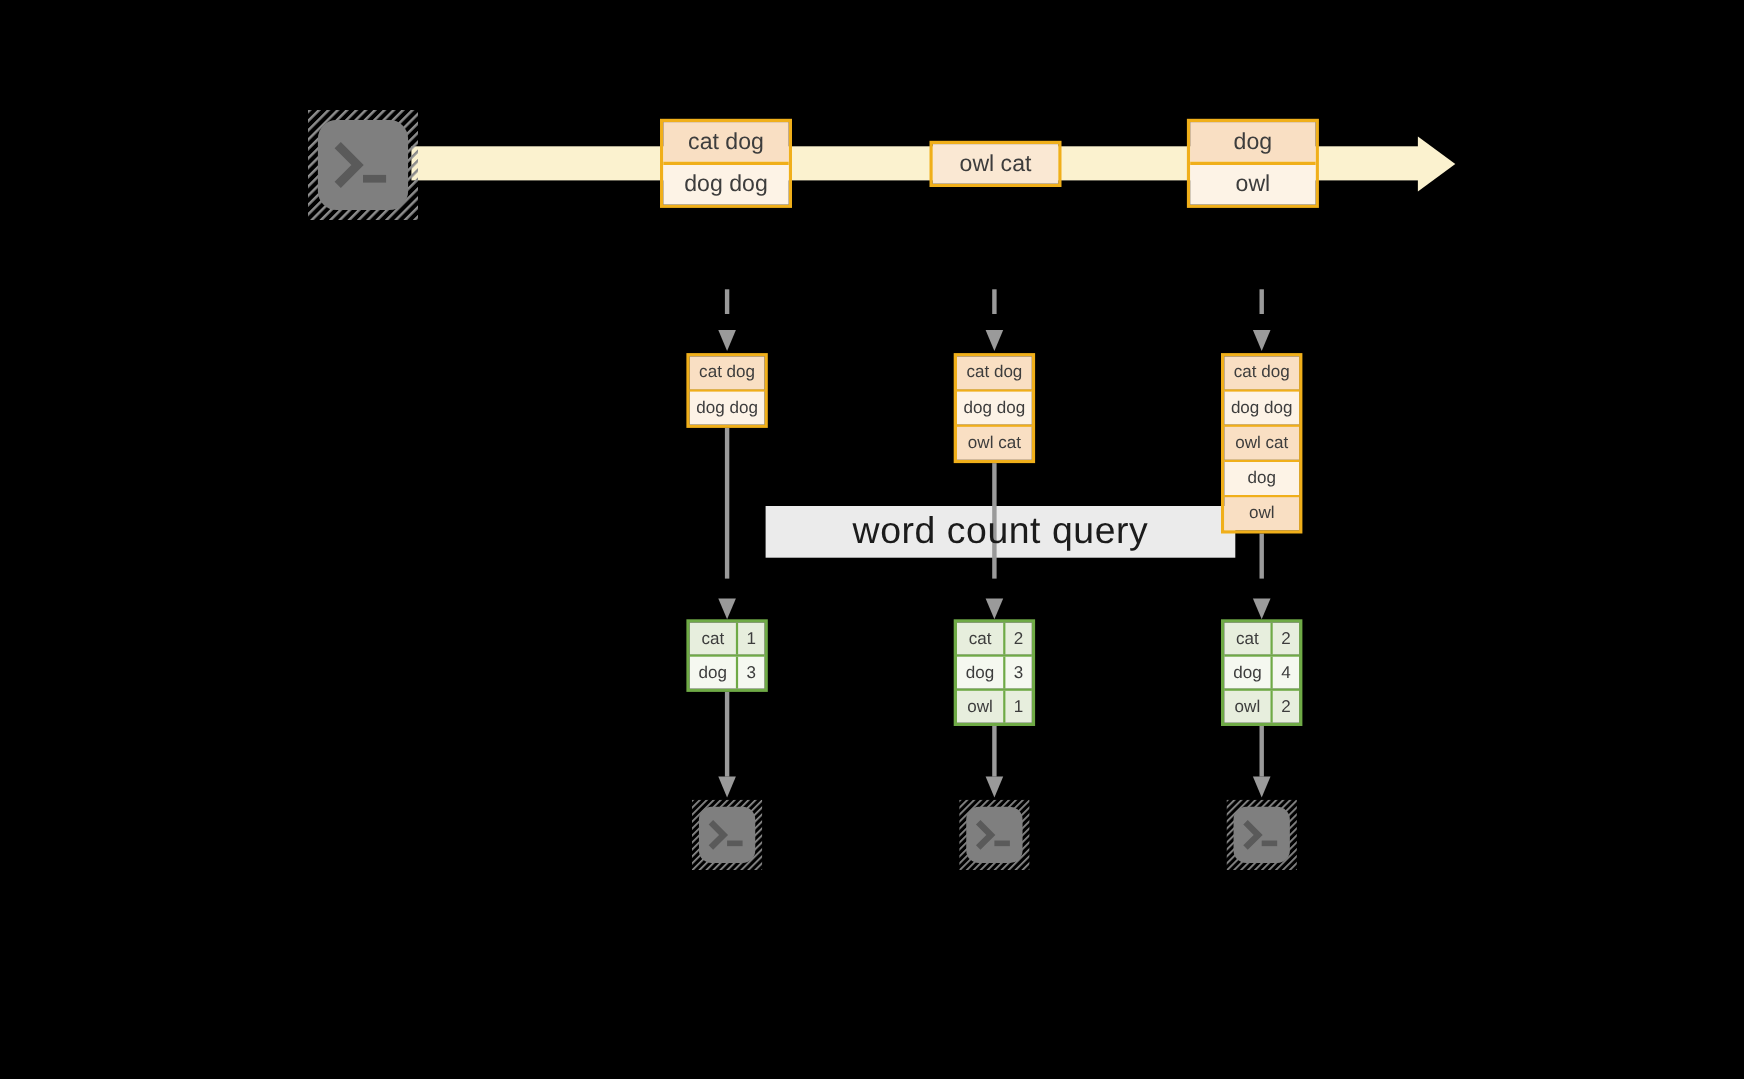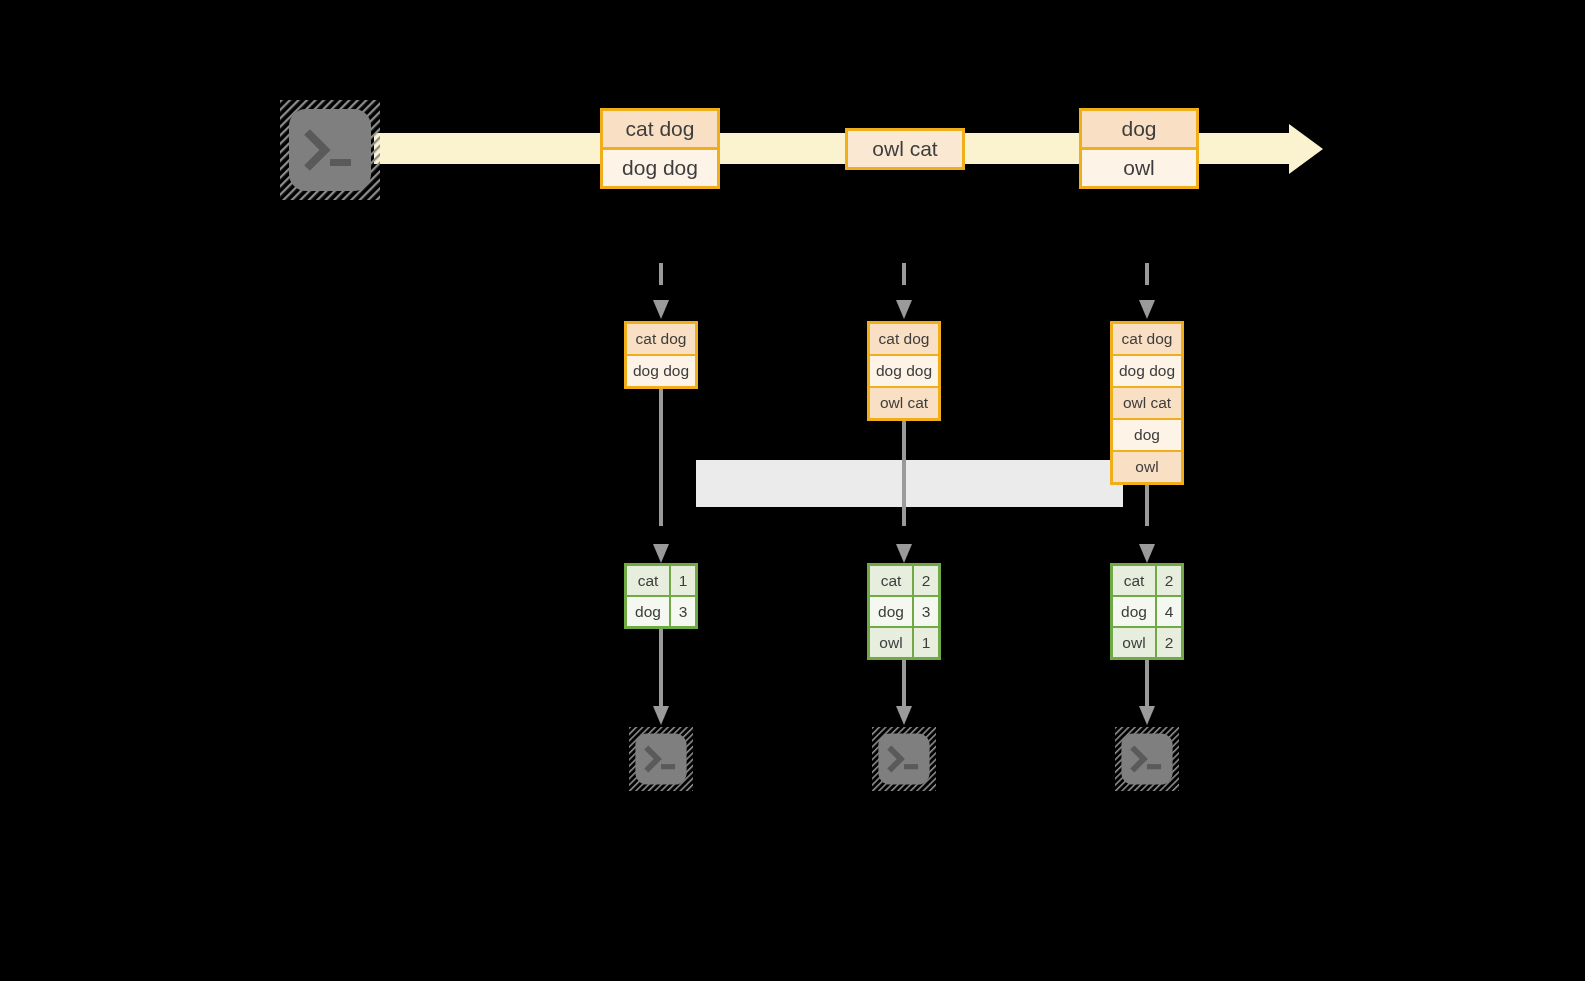--- a/index.html
+++ b/index.html
@@ -104,20 +104,21 @@
   </div>
   <div class="sbox" style="left:1110px;top:321px">
     <div class="srow">cat dog</div>
     <div class="srow">dog dog</div>
     <div class="srow">owl cat</div>
     <div class="srow">dog</div>
     <div class="srow">owl</div>
   </div>
 
   <div class="qband"></div>
+  <div class="qtext">word count query</div>
 
   <div class="vline" style="left:659px;top:389px;height:137px"></div>
   <div class="tri" style="left:653px;top:544px"></div>
   <div class="vline" style="left:902px;top:421px;height:105px"></div>
   <div class="tri" style="left:896px;top:544px"></div>
   <div class="vline overband" style="left:1145px;top:485px;height:41px"></div>
   <div class="tri" style="left:1139px;top:544px"></div>
 
   <div class="gtable" style="left:624px;top:563px">
     <div class="grow">

